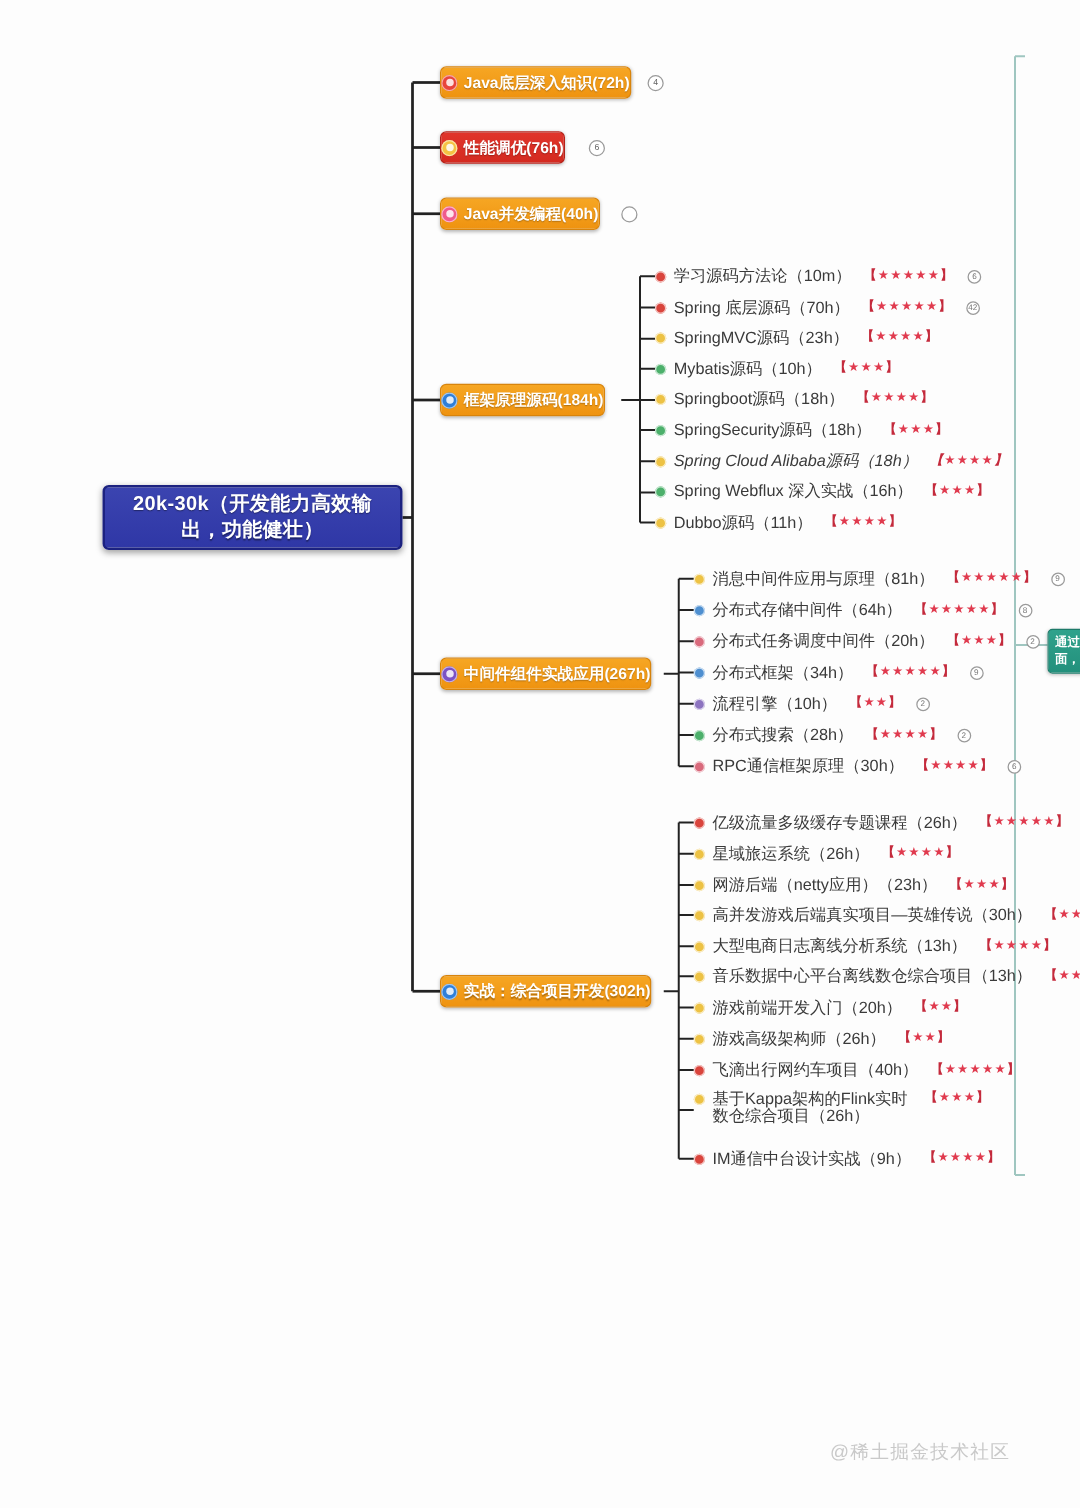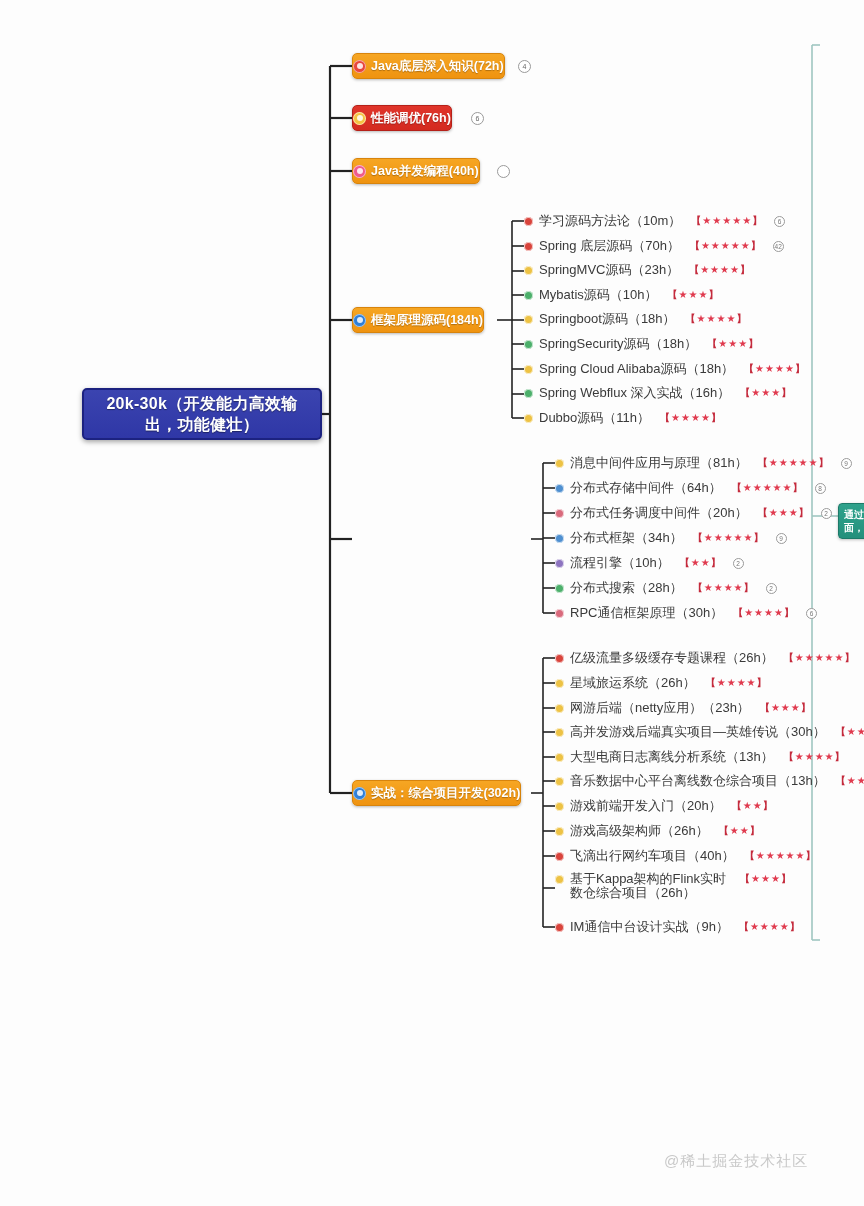--- a/index.html
+++ b/index.html
@@ -193,20 +193,24 @@
     <span class="bicon c-pink"></span>
     <span class="btxt">Java并发编程(40h)</span>
   </div>
   <div class="handle" style="left:497px;top:165px;"></div>
 
   <div class="branch orange" style="left:352px;top:307px;">
     <span class="bicon c-blue"></span>
     <span class="btxt">框架原理源码(184h)</span>
   </div>
 
+  <div class="branch orange" style="left:352px;top:526px;">
+    <span class="bicon c-purple"></span>
+    <span class="btxt">中间件组件实战应用(267h)</span>
+  </div>
 
   <div class="branch orange" style="left:352px;top:780px;">
     <span class="bicon c-blue"></span>
     <span class="btxt">实战：综合项目开发(302h)</span>
   </div>
 
   <div id="framework-leaves">
       <div class="leaf" style="left: 524px; top: 214px;">
         <span class="dot d-red"></span>
         <span class="ltxt">学习源码方法论（10m）</span>
@@ -232,21 +236,21 @@
       <div class="leaf" style="left: 524px; top: 312.4px;">
         <span class="dot d-yellow"></span>
         <span class="ltxt">Springboot源码（18h）</span>
         <span class="stars"><span class="brk">【</span>★★★★<span class="brk">】</span></span>
       </div>
       <div class="leaf" style="left: 524px; top: 337px;">
         <span class="dot d-green"></span>
         <span class="ltxt">SpringSecurity源码（18h）</span>
         <span class="stars"><span class="brk">【</span>★★★<span class="brk">】</span></span>
       </div>
-      <div class="leaf" style="left: 524px; top: 361.6px;">
+      <div class="leaf" style="left: 524px; top: 361.6px; font-style: italic;">
         <span class="dot d-yellow"></span>
         <span class="ltxt">Spring Cloud Alibaba源码（18h）</span>
         <span class="stars"><span class="brk">【</span>★★★★<span class="brk">】</span></span>
       </div>
       <div class="leaf" style="left: 524px; top: 386.2px;">
         <span class="dot d-green"></span>
         <span class="ltxt">Spring Webflux 深入实战（16h）</span>
         <span class="stars"><span class="brk">【</span>★★★<span class="brk">】</span></span>
       </div>
       <div class="leaf" style="left: 524px; top: 410.8px;">

